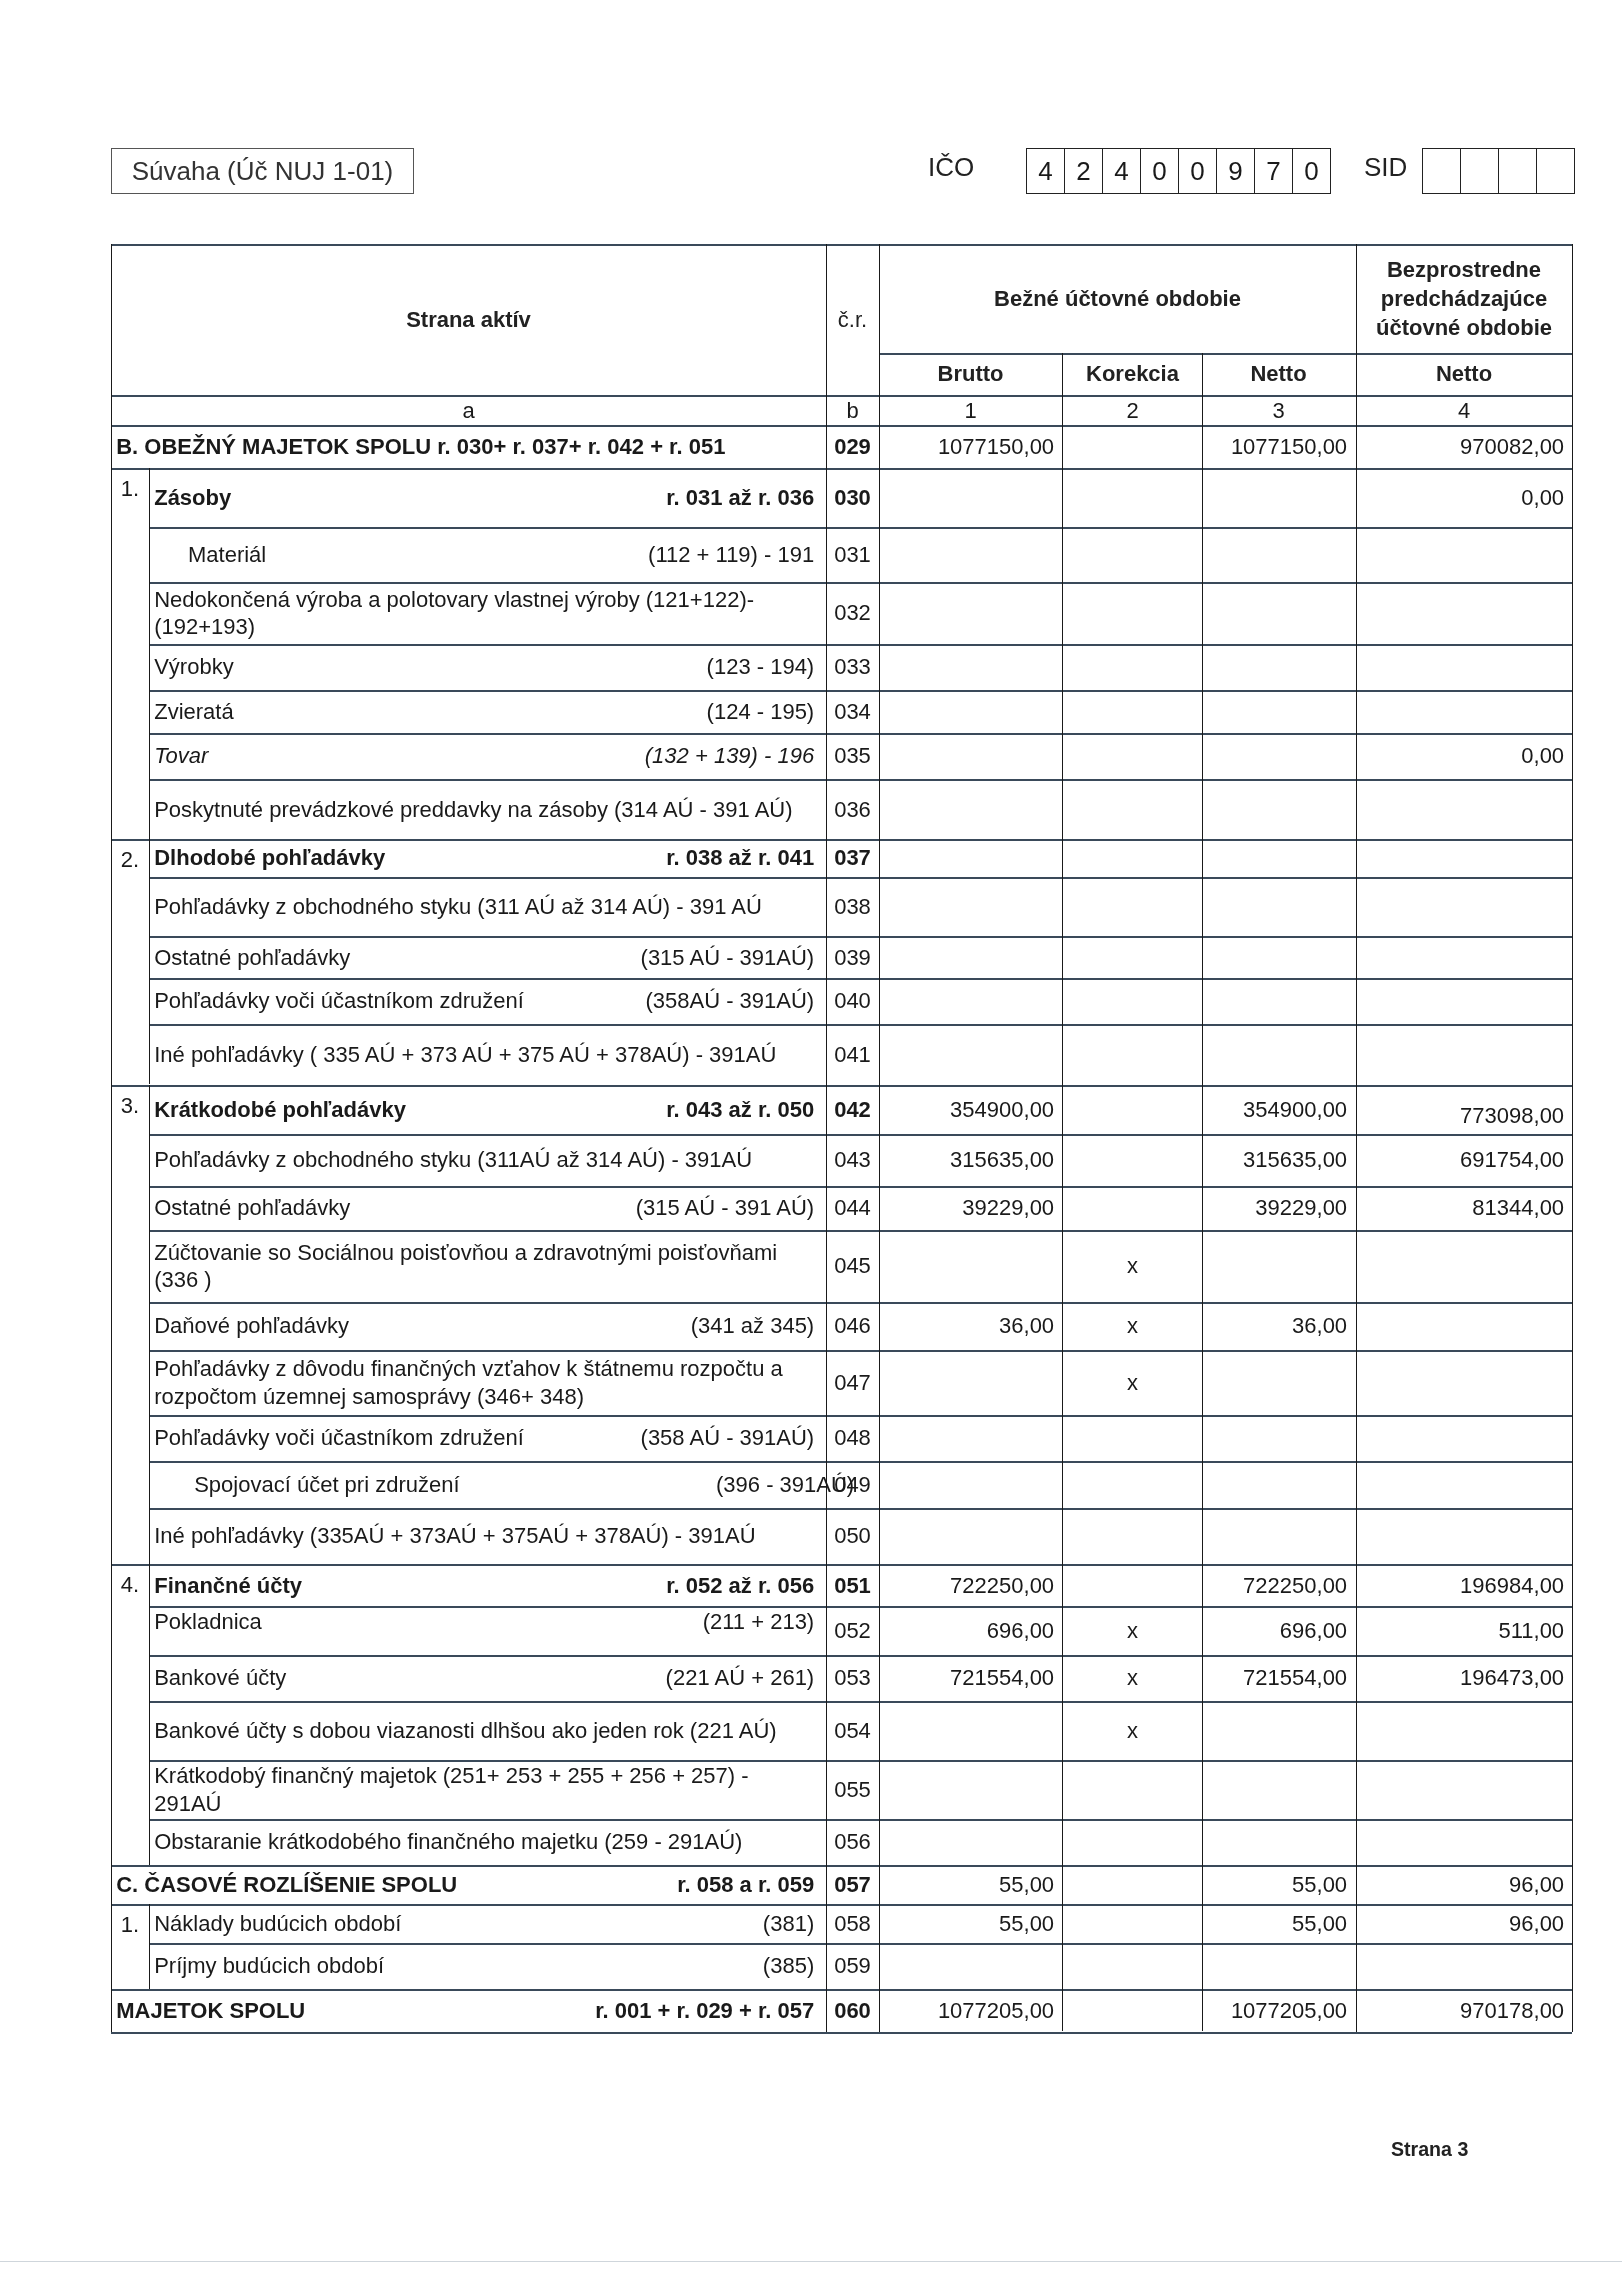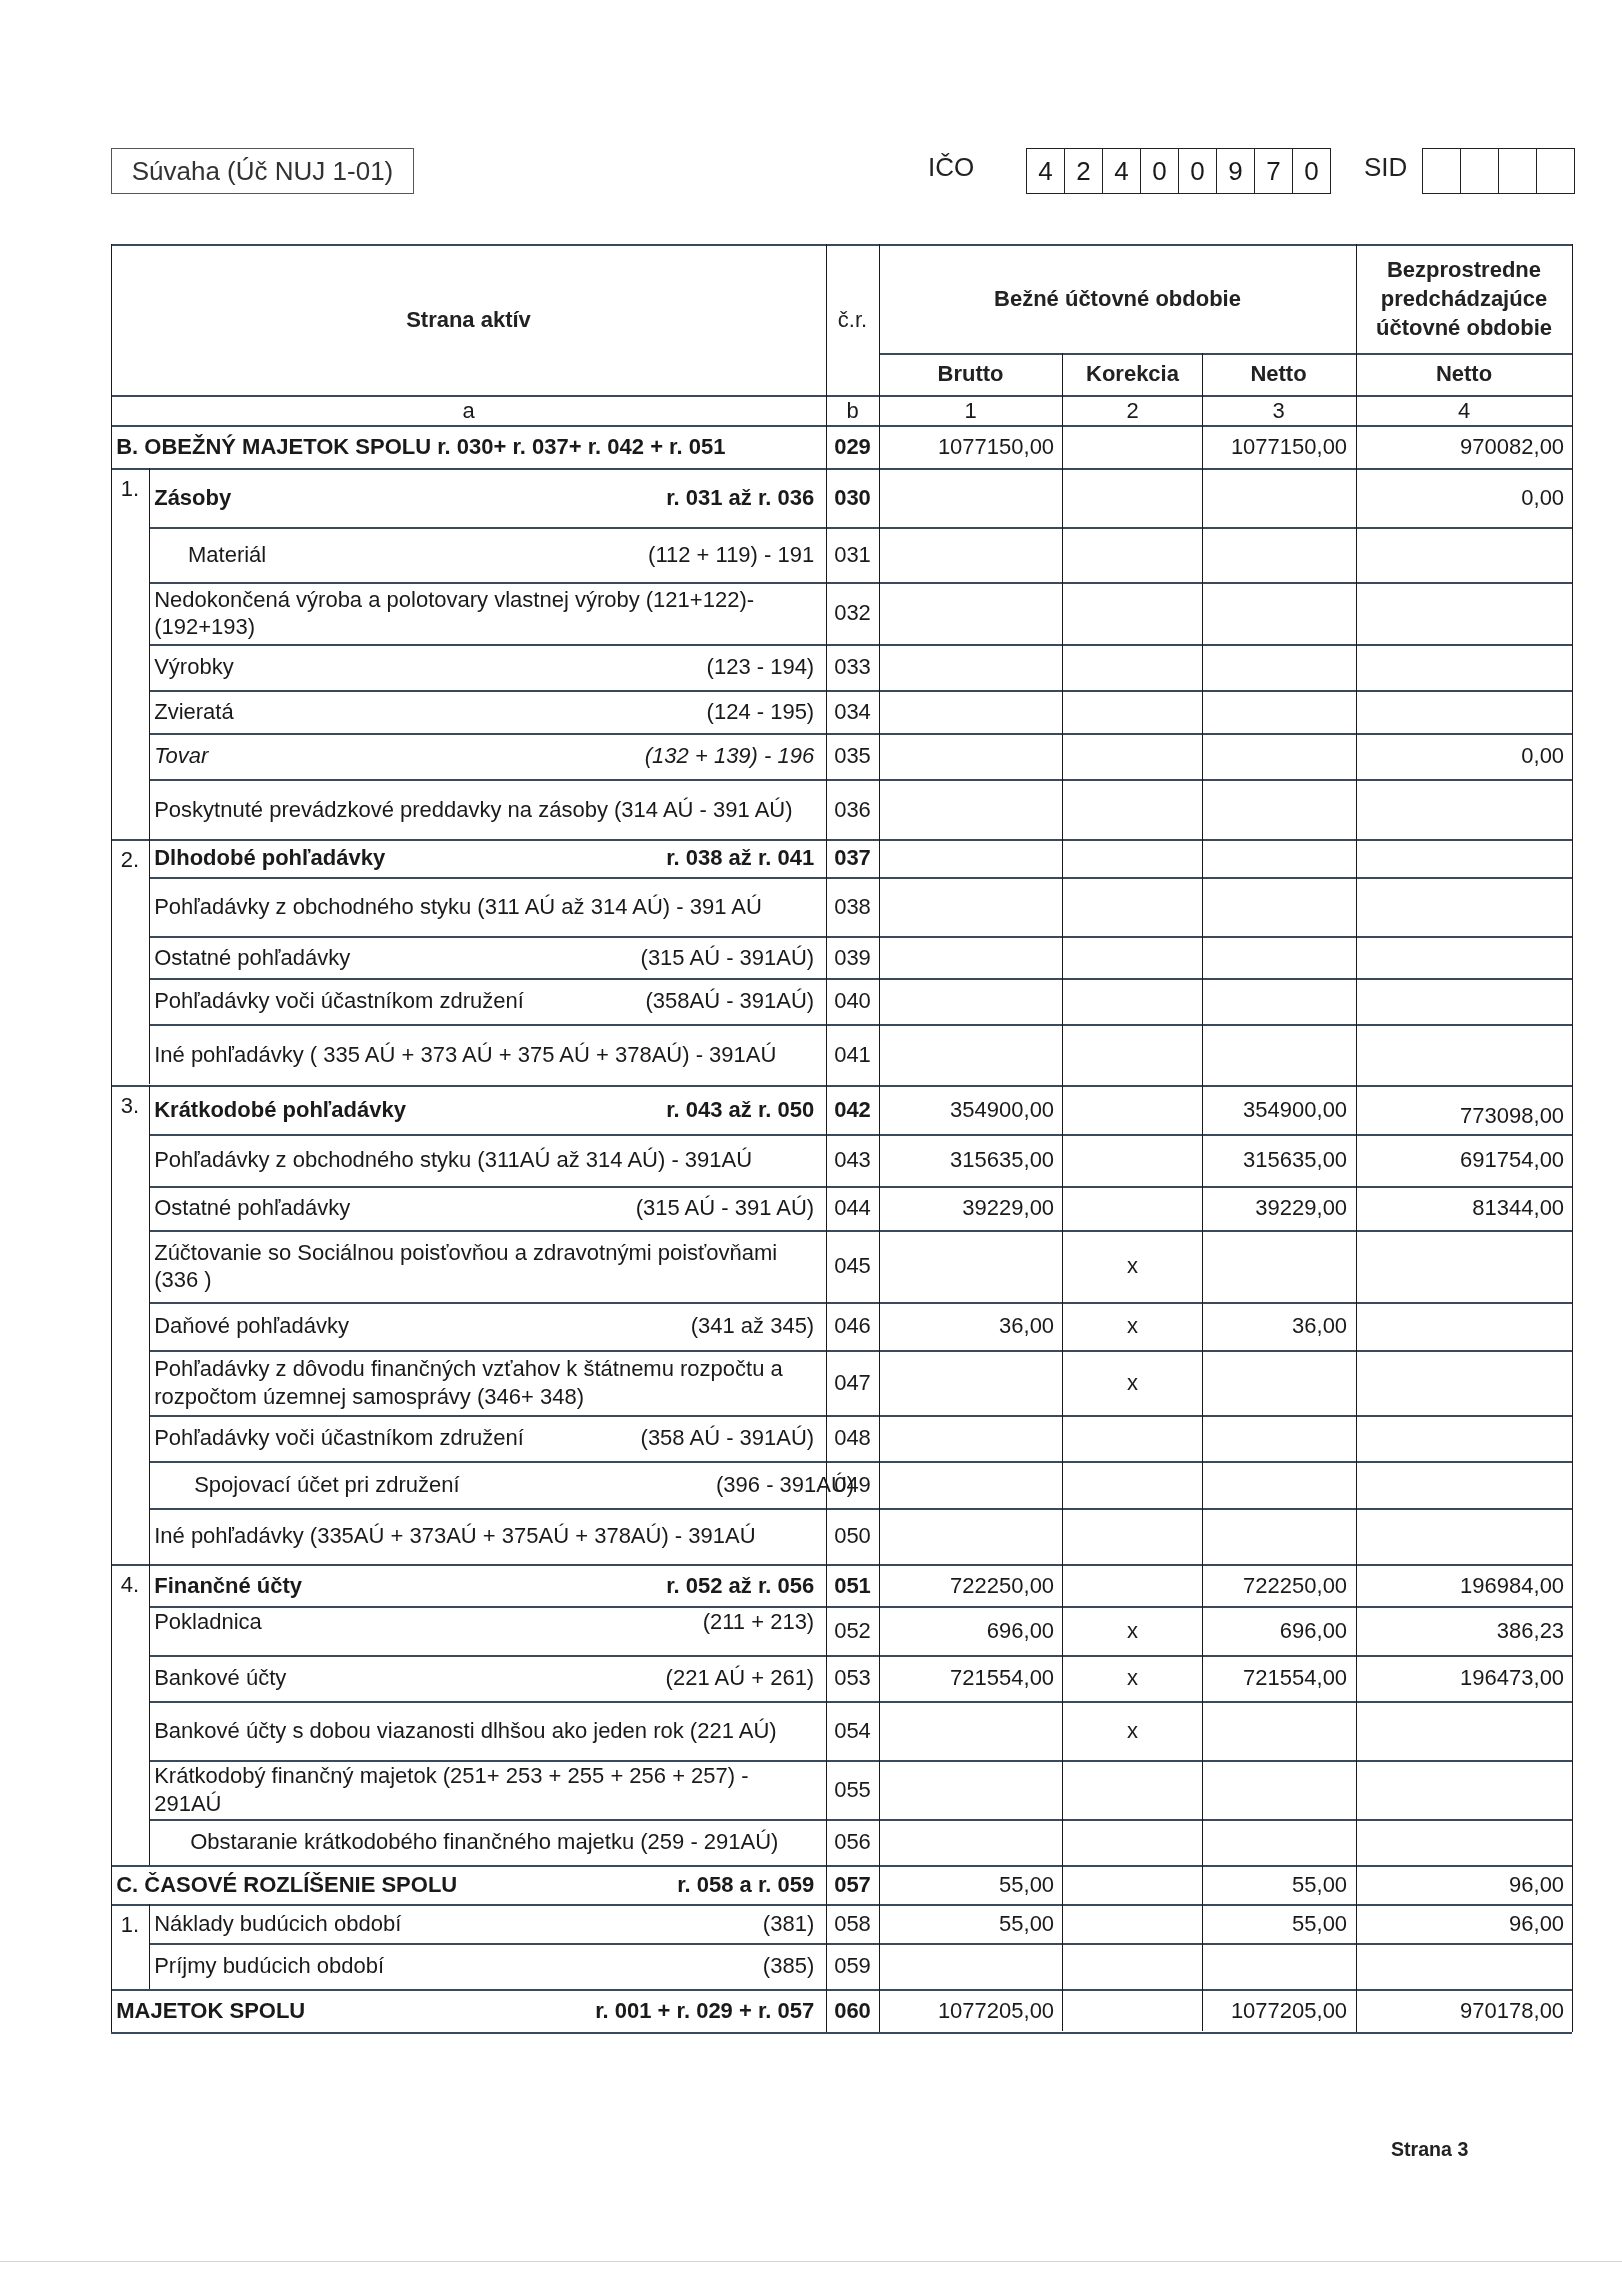--- a/index.html
+++ b/index.html
@@ -329,21 +329,21 @@
     <div class="cell num" style="left:1091px;top:1320px;width:153px;height:43px;">722250,00</div>
     <div class="cell num" style="left:1245px;top:1320px;width:216px;height:43px;">196984,00</div>
     <div class="cell lbl" style="left:38px;top:1362px;width:677px;height:32px;">
       <span>Pokladnica</span>
       <span class="formula">(211 + 213)</span>
     </div>
     <div class="cell ctr" style="left:715px;top:1362px;width:53px;height:49px;">052</div>
     <div class="cell num" style="left:768px;top:1362px;width:183px;height:49px;">696,00</div>
     <div class="cell ctr" style="left:951px;top:1362px;width:141px;height:49px;">x</div>
     <div class="cell num" style="left:1091px;top:1362px;width:153px;height:49px;">696,00</div>
-    <div class="cell num" style="left:1245px;top:1362px;width:216px;height:49px;">386,23</div>
+    <div class="cell num" style="left:1245px;top:1362px;width:216px;height:49px;">511,00</div>
     <div class="cell lbl" style="left:38px;top:1411px;width:677px;height:46px;">
       <span>Bankové účty</span>
       <span class="formula">(221 AÚ + 261)</span>
     </div>
     <div class="cell ctr" style="left:715px;top:1411px;width:53px;height:46px;">053</div>
     <div class="cell num" style="left:768px;top:1411px;width:183px;height:46px;">721554,00</div>
     <div class="cell ctr" style="left:951px;top:1411px;width:141px;height:46px;">x</div>
     <div class="cell num" style="left:1091px;top:1411px;width:153px;height:46px;">721554,00</div>
     <div class="cell num" style="left:1245px;top:1411px;width:216px;height:46px;">196473,00</div>
     <div class="cell lbl" style="left:38px;top:1457px;width:677px;height:59px;">
@@ -355,21 +355,21 @@
     <div class="cell num" style="left:1091px;top:1457px;width:153px;height:59px;"></div>
     <div class="cell num" style="left:1245px;top:1457px;width:216px;height:59px;"></div>
     <div class="cell lbl" style="left:38px;top:1516px;width:677px;height:59px;">
       <span>Krátkodobý finančný majetok (251+ 253 + 255 + 256 + 257) - 291AÚ</span>
     </div>
     <div class="cell ctr" style="left:715px;top:1516px;width:53px;height:59px;">055</div>
     <div class="cell num" style="left:768px;top:1516px;width:183px;height:59px;"></div>
     <div class="cell ctr" style="left:951px;top:1516px;width:141px;height:59px;"></div>
     <div class="cell num" style="left:1091px;top:1516px;width:153px;height:59px;"></div>
     <div class="cell num" style="left:1245px;top:1516px;width:216px;height:59px;"></div>
-    <div class="cell lbl" style="left:38px;top:1575px;width:677px;height:46px;margin-left:36px;">
+    <div class="cell lbl" style="left:38px;top:1575px;width:677px;height:46px;">
       <span>Obstaranie krátkodobého finančného majetku (259 - 291AÚ)</span>
     </div>
     <div class="cell ctr" style="left:715px;top:1575px;width:53px;height:46px;">056</div>
     <div class="cell num" style="left:768px;top:1575px;width:183px;height:46px;"></div>
     <div class="cell ctr" style="left:951px;top:1575px;width:141px;height:46px;"></div>
     <div class="cell num" style="left:1091px;top:1575px;width:153px;height:46px;"></div>
     <div class="cell num" style="left:1245px;top:1575px;width:216px;height:46px;"></div>
     <div class="cell lbl bold" style="left:0px;top:1621px;width:715px;height:39px;">
       <span>C. ČASOVÉ ROZLÍŠENIE  SPOLU</span>
       <span class="formula">r. 058 a r. 059</span>

